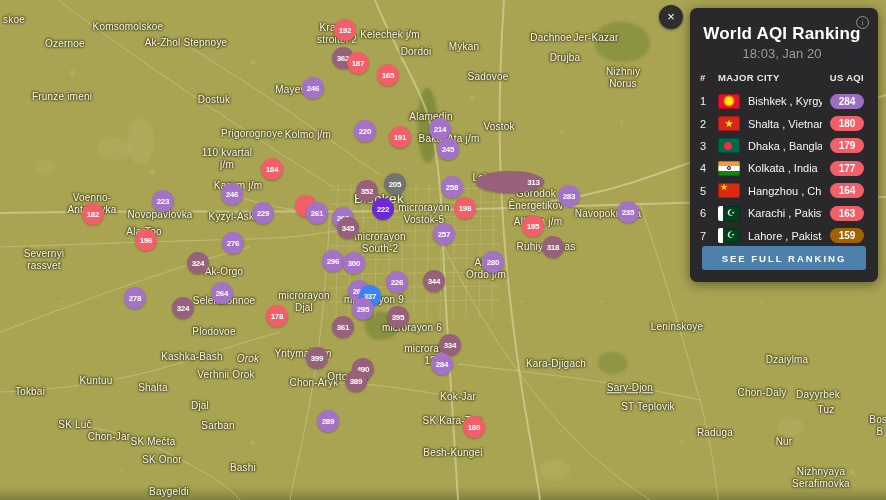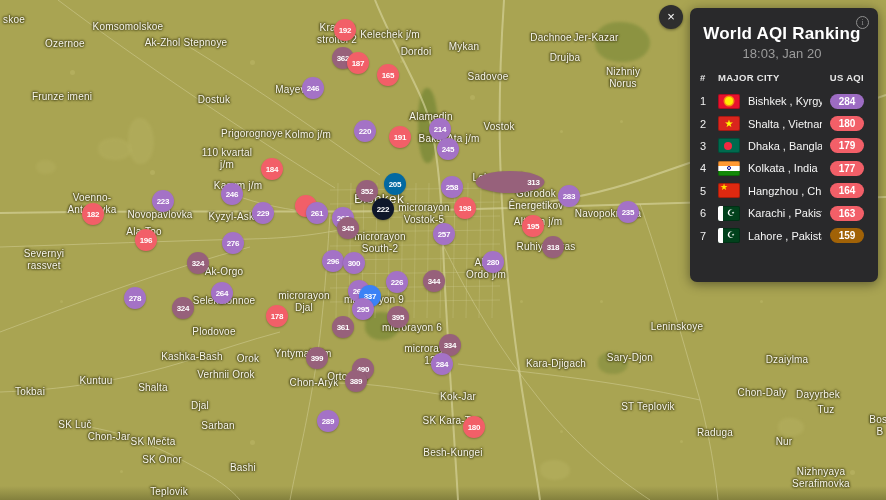--- a/index.html
+++ b/index.html
@@ -200,41 +200,41 @@
         <span class="maplabel" style="left: 304px; top: 301px;">microrayon
 Djal</span>
         <span class="maplabel" style="left: 374px; top: 300px;">microrayon 9</span>
         <span class="maplabel" style="left: 380px; top: 242px;">microrayon
 South-2</span>
         <span class="maplabel" style="left: 412px; top: 328px;">microrayon 6</span>
         <span class="maplabel" style="left: 430px; top: 354px;">microrayon
 12</span>
         <span class="maplabel" style="left: 214px; top: 332px;">Plodovoe</span>
         <span class="maplabel" style="left: 192px; top: 357px;">Kashka-Bash</span>
-        <span class="maplabel" style="left: 248px; top: 359px;">Orok</span>
+        <span class="maplabel" style="left: 248px; top: 359px; font-style: italic;">Orok</span>
         <span class="maplabel" style="left: 226px; top: 375px;">Verhnii Orok</span>
         <span class="maplabel" style="left: 200px; top: 406px;">Djal</span>
         <span class="maplabel" style="left: 218px; top: 426px;">Sarban</span>
         <span class="maplabel" style="left: 30px; top: 392px;">Tokbai</span>
         <span class="maplabel" style="left: 96px; top: 381px;">Kuntuu</span>
         <span class="maplabel" style="left: 153px; top: 388px;">Shalta</span>
         <span class="maplabel" style="left: 75px; top: 425px;">SK Luč</span>
         <span class="maplabel" style="left: 109px; top: 437px;">Chon-Jar</span>
         <span class="maplabel" style="left: 153px; top: 442px;">SK Mečta</span>
         <span class="maplabel" style="left: 162px; top: 460px;">SK Onor</span>
-        <span class="maplabel" style="left: 169px; top: 492px;">Teplovik</span>
+        <span class="maplabel" style="left: 169px; top: 492px;">Baygeldi</span>
         <span class="maplabel" style="left: 243px; top: 468px;">Bashi</span>
         <span class="maplabel" style="left: 314px; top: 383px;">Chon-Aryk</span>
         <span class="maplabel" style="left: 303px; top: 354px;">Yntymak j/m</span>
         <span class="maplabel" style="left: 348px; top: 377px;">Orto-Say</span>
         <span class="maplabel" style="left: 458px; top: 397px;">Kok-Jar</span>
         <span class="maplabel" style="left: 452px; top: 421px;">SK Kara-Too</span>
         <span class="maplabel" style="left: 453px; top: 453px;">Besh-Kungei</span>
         <span class="maplabel" style="left: 556px; top: 364px;">Kara-Djigach</span>
-        <span class="maplabel" style="left: 630px; top: 358px;">Sary-Djon</span>
+        <span class="maplabel" style="left: 630px; top: 388px; text-decoration: underline;">Sary-Djon</span>
         <span class="maplabel" style="left: 648px; top: 407px;">ST Teplovik</span>
         <span class="maplabel" style="left: 677px; top: 327px;">Leninskoye</span>
         <span class="maplabel" style="left: 715px; top: 433px;">Raduga</span>
         <span class="maplabel" style="left: 787px; top: 360px;">Dzaiylma</span>
         <span class="maplabel" style="left: 762px; top: 393px;">Chon-Daly</span>
         <span class="maplabel" style="left: 818px; top: 395px;">Dayyrbek</span>
         <span class="maplabel" style="left: 826px; top: 410px;">Tuz</span>
         <span class="maplabel" style="left: 784px; top: 442px;">Nur</span>
         <span class="maplabel" style="left: 821px; top: 477px;">Nizhnyaya
 Serafimovka</span>
@@ -252,23 +252,23 @@
         <div class="marker" style="left: 448px; top: 149px; background: rgb(164, 114, 198);">245</div>
         <div class="marker" style="left: 272px; top: 169px; background: rgb(242, 95, 104);">184</div>
         <div class="marker" style="left: 232px; top: 194px; background: rgb(164, 114, 198);">246</div>
         <div class="marker" style="left: 93px; top: 214px; background: rgb(242, 95, 104);">182</div>
         <div class="marker" style="left: 163px; top: 201px; background: rgb(164, 114, 198);">223</div>
         <div class="marker" style="left: 146px; top: 240px; background: rgb(242, 95, 104);">196</div>
         <div class="marker" style="left: 263px; top: 213px; background: rgb(164, 114, 198);">229</div>
         <div class="marker" style="left: 306px; top: 206px; background: rgb(242, 95, 104);"></div>
         <div class="marker" style="left: 317px; top: 213px; background: rgb(164, 114, 198);">261</div>
         <div class="marker" style="left: 367px; top: 191px; background: rgb(151, 97, 123);">352</div>
-        <div class="marker" style="left: 395px; top: 184px; background: #0369a1;">205</div>
+        <div class="marker" style="left: 395px; top: 184px; background: #737373;">205</div>
         <div class="marker" style="left: 452px; top: 187px; background: rgb(164, 114, 198);">258</div>
-        <div class="marker" style="left: 383px; top: 209px; background: #0f172a;">222</div>
+        <div class="marker" style="left: 383px; top: 209px; background: #6d28d9;">222</div>
         <div class="marker" style="left: 465px; top: 208px; background: rgb(242, 95, 104);">198</div>
         <div class="marker" style="left: 343px; top: 218px; background: rgb(164, 114, 198);">263</div>
         <div class="marker" style="left: 348px; top: 228px; background: rgb(151, 97, 123);">345</div>
         <div class="marker" style="left: 444px; top: 234px; background: rgb(164, 114, 198);">257</div>
         <div class="marker" style="left: 510px; top: 182px; background: rgb(151, 97, 123); padding-left: 47px;">313</div>
         <div class="marker" style="left: 569px; top: 196px; background: rgb(164, 114, 198);">283</div>
         <div class="marker" style="left: 628px; top: 212px; background: rgb(164, 114, 198);">235</div>
         <div class="marker" style="left: 533px; top: 226px; background: rgb(242, 95, 104);">195</div>
         <div class="marker" style="left: 553px; top: 247px; background: rgb(151, 97, 123);">318</div>
         <div class="marker" style="left: 493px; top: 262px; background: rgb(164, 114, 198);">280</div>
@@ -347,15 +347,16 @@
           <span class="city">Karachi , Pakistan</span>
           <span class="badge" style="background: rgb(242, 95, 104);">163</span>
         </div>
         <div class="rrow">
           <span class="rank">7</span>
           <div class="flag flag-pk"></div>
           <span class="city">Lahore , Pakistan</span>
           <span class="badge" style="background: #a16207;">159</span>
         </div>
       </div>
+    <button class="full-btn">SEE FULL RANKING</button>
   </div>
 
 </div>
 
 </body></html>

